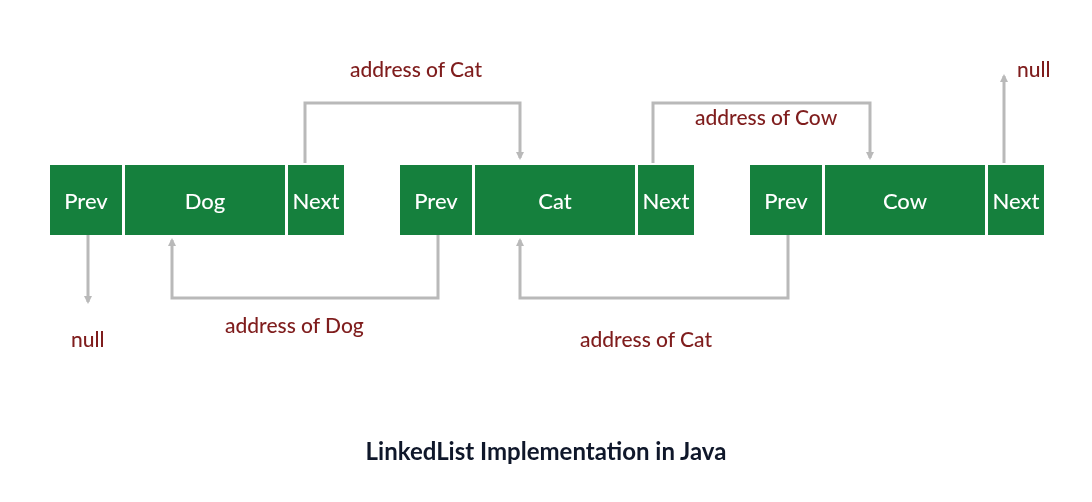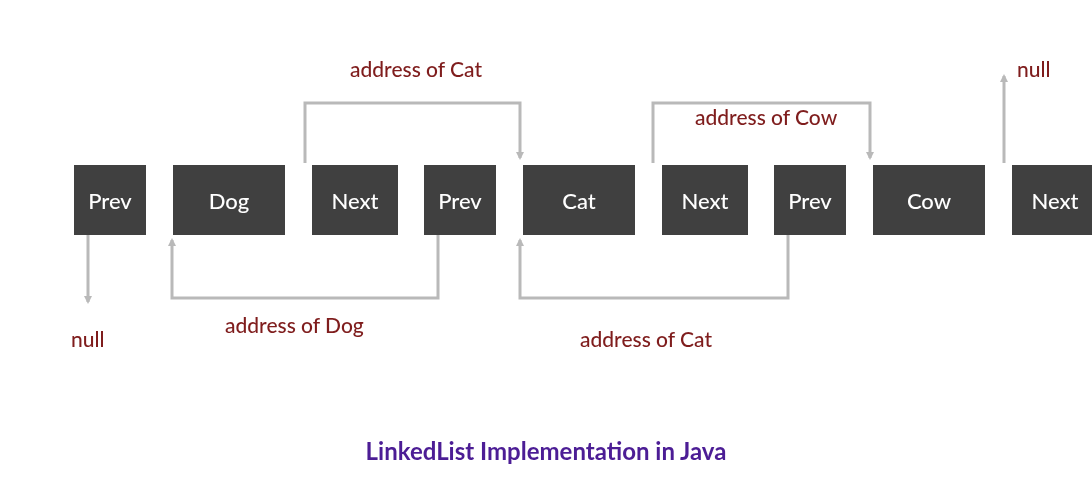--- a/index.html
+++ b/index.html
@@ -14,48 +14,47 @@
     position: relative;
     width: 1092px;
     height: 502px;
   }
   .node {
     position: absolute;
     display: flex;
     height: 70px;
   }
   .cell {
-    background: #404040;
+    background: #15803d;
     color: #ffffff;
     font-size: 22px;
     font-weight: 500;
     display: flex;
     align-items: center;
     justify-content: center;
-    margin-left: 24px;
   }
   .cell-prev { width: 72px; }
-  .cell-data { width: 112px; }
-  .cell-next { width: 86px; }
+  .cell-data { width: 160px; }
+  .cell-next { width: 56px; }
   .divider {
     width: 3px;
     background: #ffffff;
     margin-top: 6px;
     margin-bottom: 6px;
   }
   .label {
     position: absolute;
     color: #7f1d1d;
     font-size: 21px;
     font-weight: 500;
     white-space: nowrap;
   }
   .caption {
     position: absolute;
-    color: #4c1d95;
+    color: #0f172a;
     font-size: 24px;
     font-weight: 700;
     left: 0;
     right: 0;
     text-align: center;
     top: 436px;
   }
   svg.arrows {
     position: absolute;
     left: 0; top: 0;

